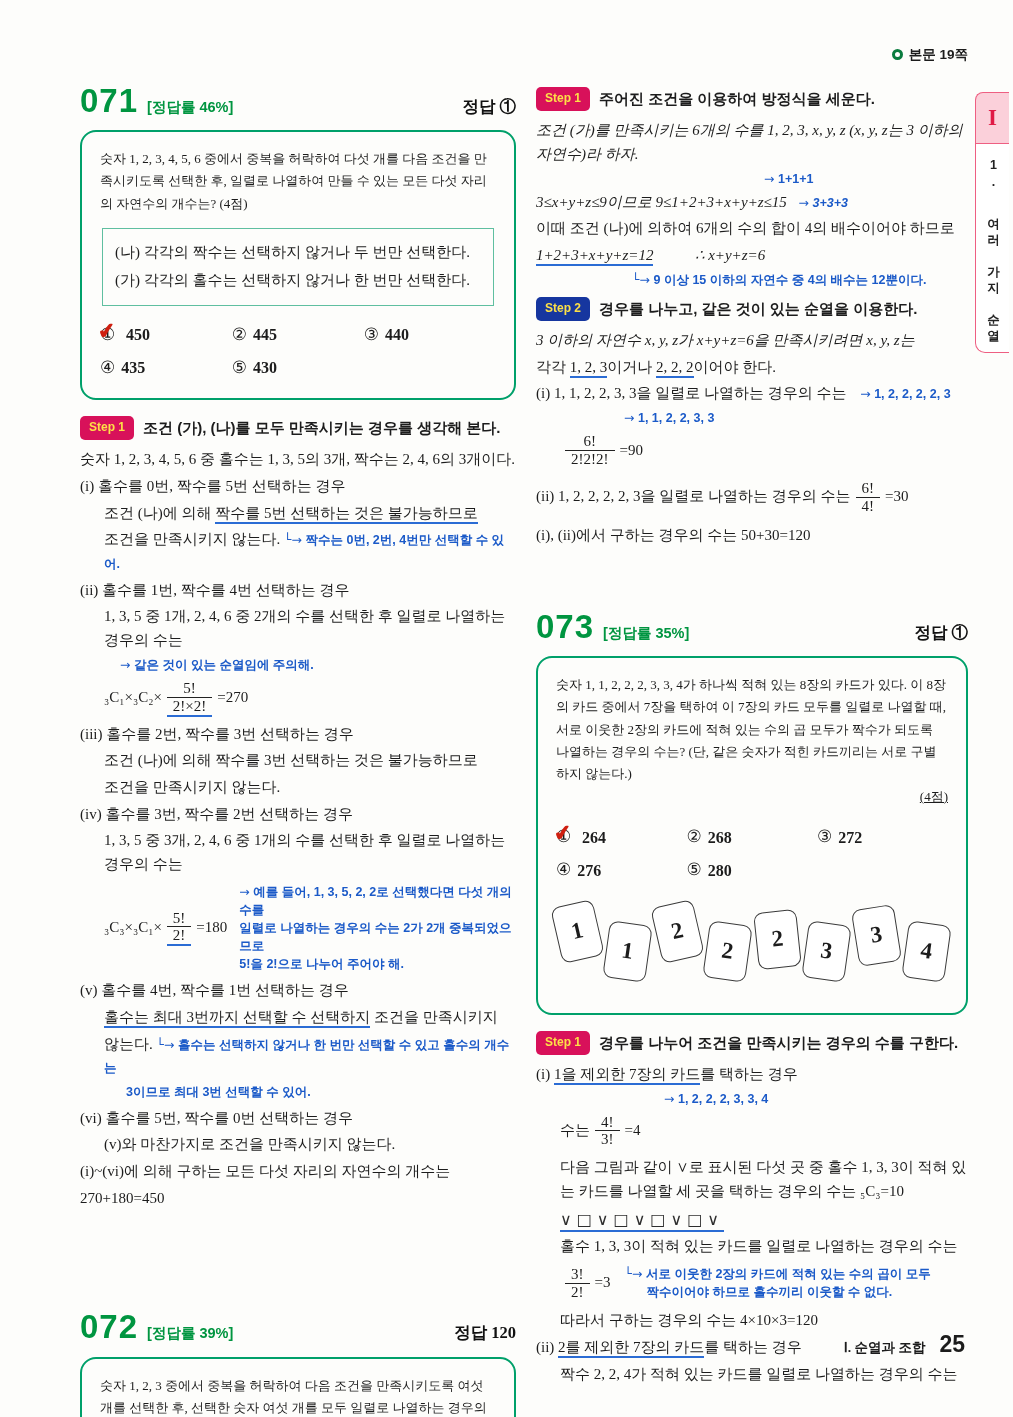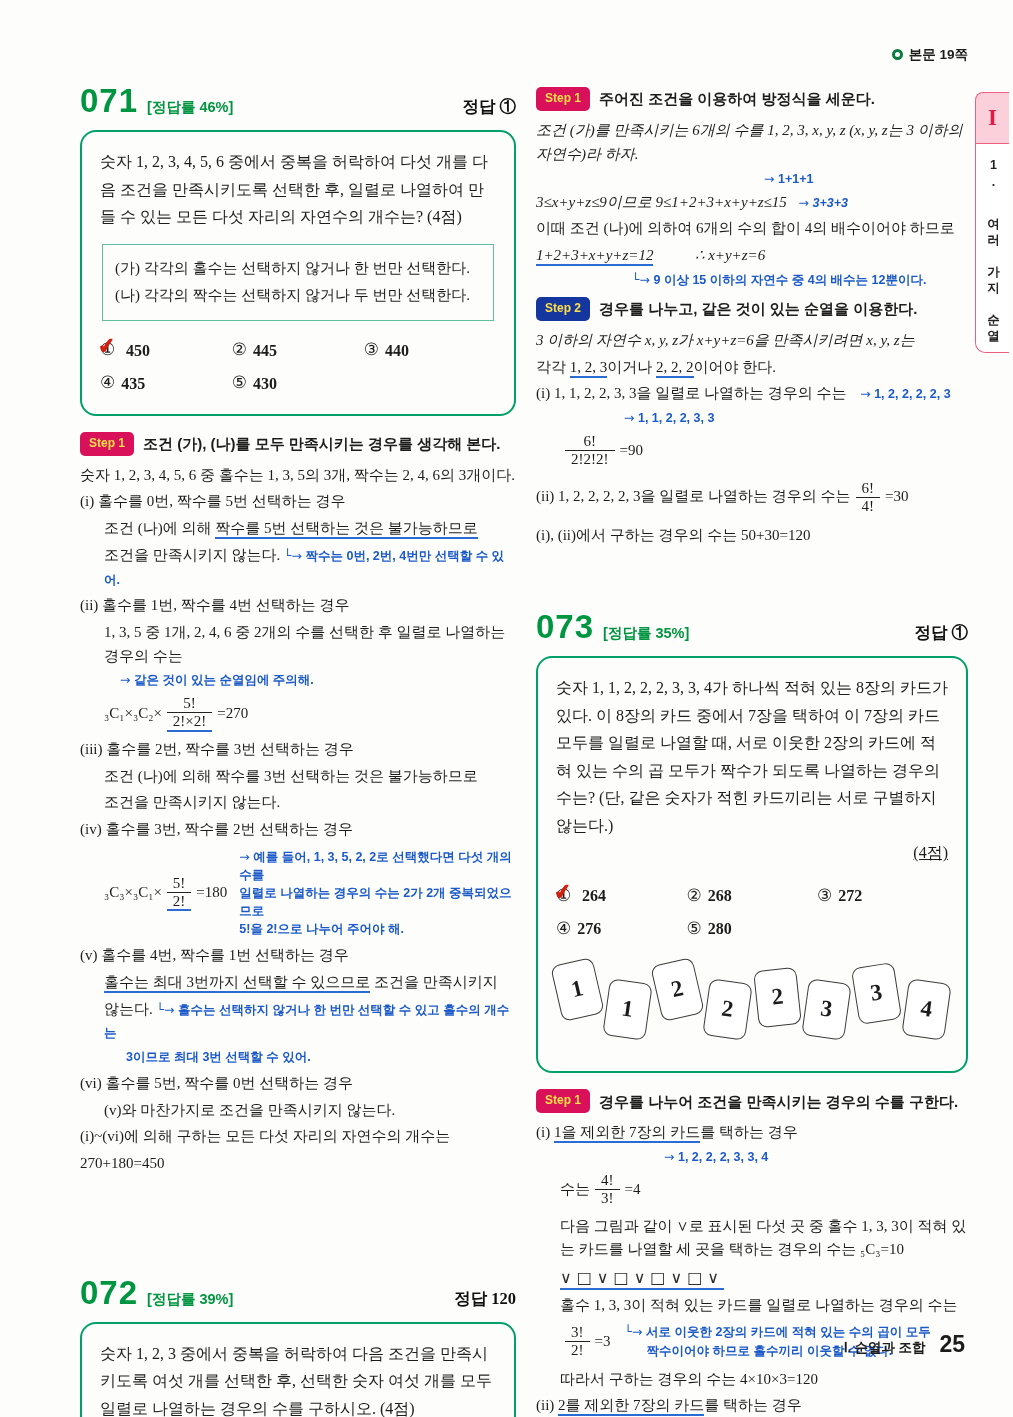--- a/index.html
+++ b/index.html
@@ -22,21 +22,21 @@
   
   .phead { display: flex; align-items: baseline; margin-bottom: 10px; }
   .pnum { font-family: "Liberation Sans", sans-serif; font-weight: bold;
           font-size: 33px; color: #009540; letter-spacing: 1px; line-height: 1; }
   .prate { font-family: "Liberation Sans", sans-serif; font-weight: bold;
            font-size: 14.5px; color: #009540; margin-left: 9px; }
   .pans { margin-left: auto; font-weight: bold; font-size: 16.5px; color: #111; }
 
   
   .qbox { border: 2px solid #00a06a; border-radius: 16px; padding: 16px 18px 14px 18px; background: transparent; }
-  .qtext { font-size: 16px; line-height: 1.72; }
+  .qtext { font-size: 13px; line-height: 1.72; }
   .points-line { text-align: right; text-decoration: underline; }
   .condbox { border: 1.5px solid #5fbfa0; padding: 10px 12px; margin: 13px 2px 4px 2px; line-height: 1.85; }
   .choices { display: flex; flex-wrap: wrap; margin-top: 13px; font-weight: bold; font-size: 16px; }
   .choice { flex: 0 0 33.3%; padding: 3px 0; display: flex; align-items: center; gap: 6px; }
   .circ-num { font-weight: normal; font-size: 17px; }
   .checked-wrap { position: relative; display: inline-block; width: 20px; }
   .checkmark { position: absolute; left: -2px; top: -8px; color: #cf1f10; font-size: 21px;
                font-family: "Liberation Sans", sans-serif; transform: rotate(-8deg); font-weight: bold; }
 
   
@@ -106,22 +106,22 @@
 
   <div class="phead">
     <span class="pnum">071</span>
     <span class="prate">[정답률 46%]</span>
     <span class="pans">정답 ①</span>
   </div>
 
   <div class="qbox">
     <div class="qtext">숫자 1, 2, 3, 4, 5, 6 중에서 중복을 허락하여 다섯 개를 다음 조건을 만족시키도록 선택한 후, 일렬로 나열하여 만들 수 있는 모든 다섯 자리의 자연수의 개수는? (4점)</div>
     <div class="condbox">
+      <div>(나) 각각의 짝수는 선택하지 않거나 두 번만 선택한다.</div>
       <div>(가) 각각의 홀수는 선택하지 않거나 한 번만 선택한다.</div>
-      <div>(나) 각각의 짝수는 선택하지 않거나 두 번만 선택한다.</div>
     </div>
     <div class="choices">
       <div class="choice">
         <span class="checked-wrap">
           <span class="circ-num">①</span>
           <span class="checkmark">✔</span>
         </span>
         <span>450</span>
       </div>
       <div class="choice">
@@ -167,36 +167,37 @@
           <span class="den ulb">2!×2!</span>
         </span>
       <span>=270</span>
     </div>
 
     <p>(iii) 홀수를 2번, 짝수를 3번 선택하는 경우</p>
     <p class="indent1">조건 (나)에 의해 짝수를 3번 선택하는 것은 불가능하므로</p>
     <p class="indent1">조건을 만족시키지 않는다.</p>
 
     <p>(iv) 홀수를 3번, 짝수를 2번 선택하는 경우</p>
+    <p class="indent1">1, 3, 5 중 3개, 2, 4, 6 중 1개의 수를 선택한 후 일렬로 나열하는 경우의 수는</p>
     <div class="mathline indent1">
       <span>₃C₃×₃C₁×</span>
       <span class="frac">
           <span class="num">5!</span>
           <span class="den ulb">2!</span>
         </span>
       <span>=180</span>
       <span class="bnote" style="margin-left:12px">
         <span class="arr">→</span> <span>예를 들어, 1, 3, 5, 2, 2로 선택했다면 다섯 개의 수를</span><br>
         <span>일렬로 나열하는 경우의 수는 2가 2개 중복되었으므로</span><br>
         <span>5!을 2!으로 나누어 주어야 해.</span>
       </span>
     </div>
 
     <p>(v) 홀수를 4번, 짝수를 1번 선택하는 경우</p>
-    <p class="indent1"><span class="ulb">홀수는 최대 3번까지 선택할 수 있으므로</span><span> 조건을 만족시키지</span></p>
+    <p class="indent1"><span class="ulb">홀수는 최대 3번까지 선택할 수 선택하지</span><span> 조건을 만족시키지</span></p>
     <p class="indent1">
       <span>않는다.</span>
       <span class="bnote"><span class="arr">└→</span> <span>홀수는 선택하지 않거나 한 번만 선택할 수 있고 홀수의 개수는</span><br><span style="padding-left:22px">3이므로 최대 3번 선택할 수 있어.</span></span>
     </p>
 
     <p>(vi) 홀수를 5번, 짝수를 0번 선택하는 경우</p>
     <p class="indent1">(v)와 마찬가지로 조건을 만족시키지 않는다.</p>
     <p>(i)~(vi)에 의해 구하는 모든 다섯 자리의 자연수의 개수는</p>
     <p>270+180=450</p>
   </div>

